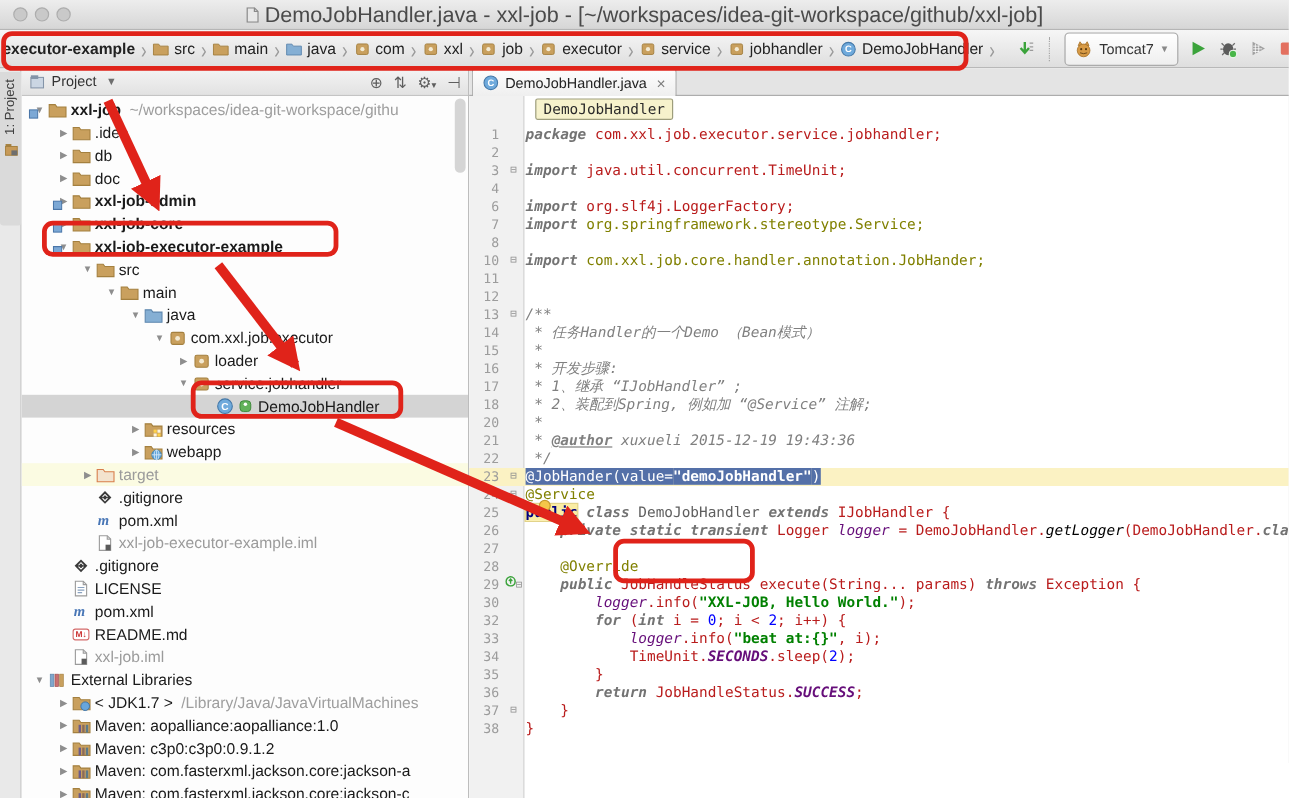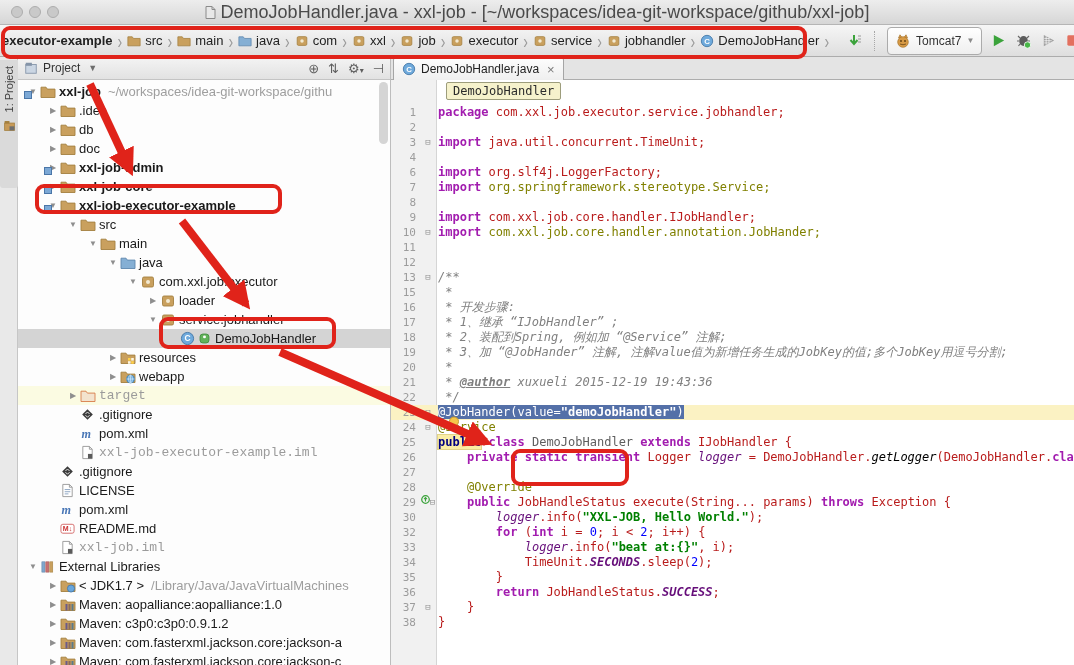--- a/index.html
+++ b/index.html
@@ -52,21 +52,21 @@
   #pp-header .pp-actions { margin-left:auto; display:flex; align-items:center; gap:9px;
     color:#5E5E5E; font-size:13px; }
   #tree { position:absolute; left:0; top:25px; width:100%; }
   .trow { height:19px; display:flex; align-items:center; white-space:nowrap;
     font-size:13px; color:#1A1A1A; }
   .trow.sel { background:#D4D4D4; }
   .trow .tarrow { width:14px; text-align:center; color:#8E8E8E; font-size:8px; flex:0 0 auto; }
   .trow .ticon { width:18px; flex:0 0 auto; display:flex; align-items:center; }
   .trow .tlabel { margin-left:1px; }
   .trow .tlabel.b { font-weight:bold; }
-  .trow .tlabel.dim { color:#9B9B9B;font-family:Liberation Mono, monospace; }
+  .trow .tlabel.dim { color:#9B9B9B; }
   .trow .tsuffix { color:#9E9E9E; margin-left:7px; }
   #pp-scroll { position:absolute; right:2px; top:25px; width:9px; height:62px;
     background:#C7C7C7; border-radius:5px; opacity:0.75; }
 
   
   #editor { position:absolute; left:391px; top:57px; width:683px; height:608px; background:#FFF; }
   #tabbar { position:absolute; left:0; top:0; width:100%; height:23px;
     background:#E4E4E4; border-bottom:1px solid #ADADAD; }
   #tab-active { position:absolute; left:2px; top:0; height:23px;
     background:linear-gradient(#FDFDFD,#EFEFEF); border:1px solid #A5A5A5; border-bottom:none;
@@ -79,21 +79,21 @@
     background:#F1F1F1; border-right:1px solid #D5D5D5; }
   #code-lines { position:absolute; left:0; top:25px; width:100%;
     font-family:"DejaVu Sans Mono", monospace; font-size:12px; line-height:15px; }
   .cl { height:15px; white-space:pre; position:relative; }
   .cl.caret { background:#FBF2C3; }
   .ln { display:inline-block; width:27px; text-align:right; color:#9C9C9C;
     font-size:11px; padding-right:2px; vertical-align:top; }
   .gut { display:inline-block; width:20px; color:#9C9C9C; font-size:9px;
     text-align:center; vertical-align:top; }
   .gut .fold { color:#8F8F8F; }
-  .t-k  { color:#a21caf; font-weight:bold; }
+  .t-k  { color:#737373; font-weight:bold;font-style:italic; }
   .t-hk { color:#000080; font-weight:bold; background:#FAEDA4; box-shadow:0 0 0 1px #E2D38A; }
   .t-c  { color:#808080; font-style:italic; }
   .t-ct { color:#808080; font-style:italic; font-weight:bold; text-decoration:underline; }
   .t-a  { color:#808000; }
   .t-u  { color:#808000; }
   .t-s  { color:#008000; font-weight:bold; }
   .t-n  { color:#0000FF; }
   .t-f  { color:#660E7A; font-style:italic; }
   .t-sf { color:#660E7A; font-style:italic; font-weight:bold; }
   .t-m  { font-style:italic;text-align:right; }
@@ -699,30 +699,29 @@
           </svg>
       </span>
       <div id="code-lines">
           <div class="cl"><span class="ln">1</span><span class="gut"></span><span><span class="t-k">package</span><span class="t-p"> com.xxl.job.executor.service.jobhandler;</span></span></div>
           <div class="cl"><span class="ln">2</span><span class="gut"></span><span></span></div>
           <div class="cl"><span class="ln">3</span><span class="gut"><span class="fold">⊟</span></span><span><span class="t-k">import</span><span class="t-p"> java.util.concurrent.TimeUnit;</span></span></div>
           <div class="cl"><span class="ln">4</span><span class="gut"></span><span></span></div>
           <div class="cl"><span class="ln">6</span><span class="gut"></span><span><span class="t-k">import</span><span class="t-p"> org.slf4j.LoggerFactory;</span></span></div>
           <div class="cl"><span class="ln">7</span><span class="gut"></span><span><span class="t-k">import</span><span class="t-p"> </span><span class="t-u">org.springframework.stereotype.Service;</span></span></div>
           <div class="cl"><span class="ln">8</span><span class="gut"></span><span></span></div>
-          <div class="cl"><span class="ln">9</span><span class="gut"></span><span><span class="t-k">import</span><span class="t-p"> com.xxl.job.core.handler.IJobHandler;</span></span></div>
           <div class="cl"><span class="ln">10</span><span class="gut"><span class="fold">⊟</span></span><span><span class="t-k">import</span><span class="t-p"> </span><span class="t-u">com.xxl.job.core.handler.annotation.JobHander;</span></span></div>
           <div class="cl"><span class="ln">11</span><span class="gut"></span><span></span></div>
           <div class="cl"><span class="ln">12</span><span class="gut"></span><span></span></div>
           <div class="cl"><span class="ln">13</span><span class="gut"><span class="fold">⊟</span></span><span><span class="t-c">/**</span></span></div>
+          <div class="cl"><span class="ln">14</span><span class="gut"></span><span><span class="t-c"> * 任务Handler的一个Demo （Bean模式）</span></span></div>
           <div class="cl"><span class="ln">15</span><span class="gut"></span><span><span class="t-c"> *</span></span></div>
           <div class="cl"><span class="ln">16</span><span class="gut"></span><span><span class="t-c"> * 开发步骤:</span></span></div>
           <div class="cl"><span class="ln">17</span><span class="gut"></span><span><span class="t-c"> * 1、继承 “IJobHandler” ;</span></span></div>
           <div class="cl"><span class="ln">18</span><span class="gut"></span><span><span class="t-c"> * 2、装配到Spring, 例如加 “@Service” 注解;</span></span></div>
-          <div class="cl"><span class="ln">19</span><span class="gut"></span><span><span class="t-c"> * 3、加 “@JobHander” 注解, 注解value值为新增任务生成的JobKey的值;多个JobKey用逗号分割;</span></span></div>
           <div class="cl"><span class="ln">20</span><span class="gut"></span><span><span class="t-c"> *</span></span></div>
           <div class="cl"><span class="ln">21</span><span class="gut"></span><span><span class="t-c"> * </span><span class="t-ct">@author</span><span class="t-c"> xuxueli 2015-12-19 19:43:36</span></span></div>
           <div class="cl"><span class="ln">22</span><span class="gut"></span><span><span class="t-c"> */</span></span></div>
           <div class="cl caret"><span class="ln">23</span><span class="gut"><span class="fold">⊟</span></span><span><span class="t-sa">@JobHander(value=</span><span class="t-ss">"demoJobHandler"</span><span class="t-sa">)</span></span></div>
           <div class="cl"><span class="ln">24</span><span class="gut"><span class="fold">⊟</span></span><span><span class="t-a">@Service</span></span></div>
           <div class="cl"><span class="ln">25</span><span class="gut"></span><span><span class="t-hk">public</span><span class="t-p"> </span><span class="t-k">class</span><span class="t-cl"> DemoJobHandler </span><span class="t-k">extends</span><span class="t-p"> IJobHandler {</span></span></div>
           <div class="cl"><span class="ln">26</span><span class="gut"></span><span><span class="t-p">    </span><span class="t-k">private static transient</span><span class="t-p"> Logger </span><span class="t-f">logger</span><span class="t-p"> = DemoJobHandler.</span><span class="t-m">getLogger</span><span class="t-p">(DemoJobHandler.</span><span class="t-k">class</span></span></div>
           <div class="cl"><span class="ln">27</span><span class="gut"></span><span></span></div>
           <div class="cl"><span class="ln">28</span><span class="gut"></span><span><span class="t-p">    </span><span class="t-a">@Override</span></span></div>
           <div class="cl"><span class="ln">29</span><span class="gut"><svg width="9" height="9" viewBox="0 0 10 10" style="vertical-align:1px">

